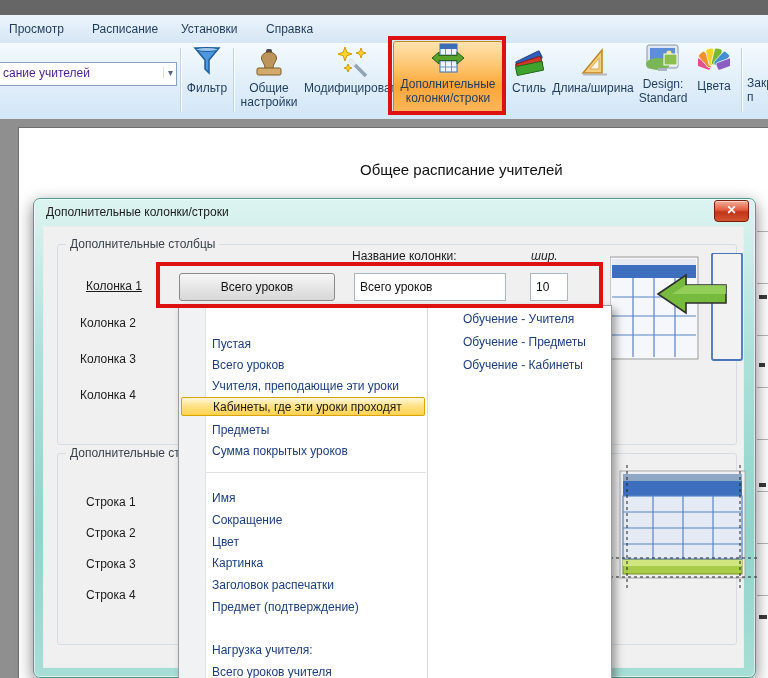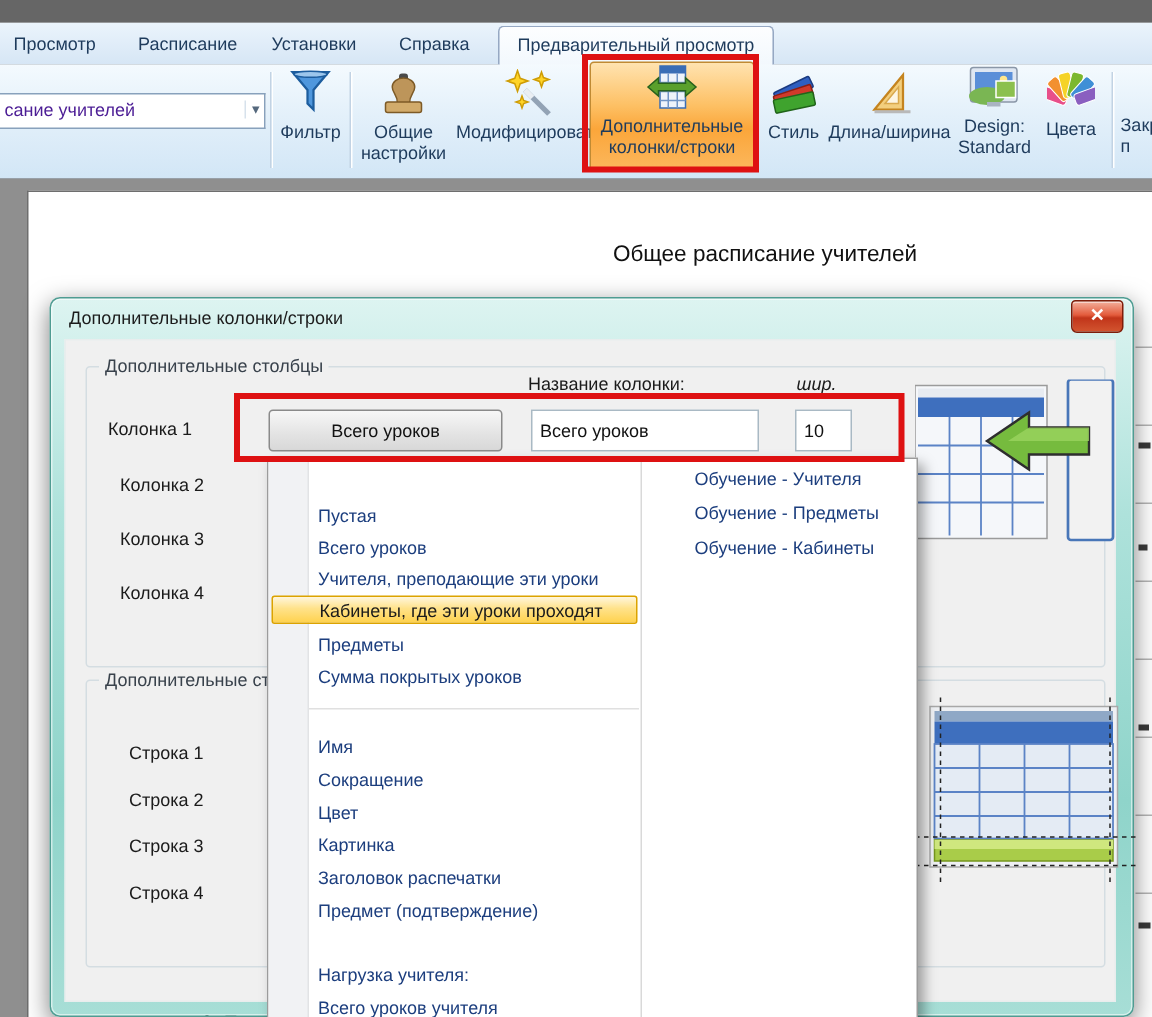--- a/index.html
+++ b/index.html
@@ -38,21 +38,21 @@
           border:1px solid #c08a33;border-radius:3px;display:flex;flex-direction:column;
           align-items:center;font-size:12px;color:#1e3b5c;line-height:14px;}
   
   .redbox{position:absolute;border:4px solid #de1112;z-index:60;pointer-events:none;}
   .rb1{left:388px;top:21px;width:110px;height:71px;}
   .rb2{left:156px;top:247px;width:439px;height:38px;}
   
   .preview{position:absolute;left:0;top:104px;width:768px;height:574px;background:#8f8f8f;}
   .page{position:absolute;left:18px;top:112px;width:750px;height:566px;background:#fff;
         border-left:1px solid #6e6e6e;border-top:1px solid #6e6e6e;}
-  .page-title{position:absolute;left:360px;top:146px;width:300px;text-align:center;
+  .page-title{position:absolute;left:360px;top:146px;width:300px;text-align:left;
         font-size:15px;color:#101010;}
   .sl{position:absolute;left:757px;width:11px;height:1px;background:#b5b5b5;}
   .sm{position:absolute;left:759px;height:4px;background:#3a3a3a;}
   .bc-top{position:absolute;left:103px;top:659px;width:152px;height:2px;background:#000;z-index:6;}
   .bc-name{position:absolute;left:137px;top:659px;width:90px;height:19px;border-left:2px solid #000;
         border-right:2px solid #000;font-weight:bold;font-size:15px;color:#000;text-align:center;
         z-index:6;overflow:hidden;background:#fff;}
   .bc-num{position:absolute;left:229px;top:659px;width:24px;height:19px;border-right:2px solid #000;
         font-size:9px;padding-top:7px;text-align:center;z-index:6;background:#fff;box-sizing:border-box;}
   
@@ -68,21 +68,21 @@
   .dlg-client{position:absolute;left:9px;top:27px;width:701px;height:442px;background:#f0f0f0;
         border:1px solid #e8eded;box-sizing:border-box;}
   .grp{position:absolute;border:1px solid #d4dde2;border-radius:3px;}
   .grp1{left:13px;top:17px;width:678px;height:199px;}
   .grp2{left:13px;top:226px;width:678px;height:190px;}
   .grp-label{position:absolute;top:-8px;left:8px;background:#f0f0f0;padding:0 4px;font-size:12px;
         color:#39424c;white-space:nowrap;}
   .lbl{position:absolute;font-size:12px;color:#1b1b1b;white-space:nowrap;}
   .l-name{left:308px;top:22px;}
   .l-shir{left:487px;top:22px;font-style:italic;}
-  .lc0{left:28px;top:52px;}.lc1{left:36px;top:89px;}.lc2{left:36px;top:125px;}.lc3{left:36px;top:161px;}
+  .lc0{left:42px;top:52px;text-decoration:underline;}.lc1{left:36px;top:89px;}.lc2{left:36px;top:125px;}.lc3{left:36px;top:161px;}
   .lr0{left:42px;top:268px;}.lr1{left:42px;top:299px;}.lr2{left:42px;top:330px;}.lr3{left:42px;top:361px;}
   .btn{position:absolute;left:135px;top:46px;width:156px;height:28px;box-sizing:border-box;
         background:linear-gradient(#f7f7f7,#e3e3e3 60%,#d8d8d8);border:1px solid #8a8a8a;
         border-radius:3px;font-size:12px;text-align:center;line-height:26px;color:#111;cursor:default;}
   .inp{position:absolute;height:28px;box-sizing:border-box;background:#fff;border:1px solid #a9b9c4;
         font-size:12px;padding:0 5px;color:#111;font-family:"Liberation Sans",sans-serif;}
   .i-name{left:310px;top:46px;width:152px;}
   .i-num{left:486px;top:46px;width:38px;}
   .img1{position:absolute;left:566px;top:26px;}
   .img2{position:absolute;left:556px;top:236px;}
@@ -108,21 +108,20 @@
 <body>
 
 <div class="screen">
 
   <div class="tabbar">
     <div class="tab t0">Просмотр</div>
     <div class="tab t1">Расписание</div>
     <div class="tab t2">Установки</div>
     <div class="tab t3">Справка</div>
   </div>
-  <div class="tab-active">Предварительный просмотр</div>
 
   <div class="toolbar"></div>
 
   <div class="combo">
     <span class="combo-text">сание учителей</span>
     <span class="combo-arrow">▾</span>
   </div>
   <div class="tsep s1"></div>
   <div class="tsep s2"></div>
   <div class="tsep s3"></div>

